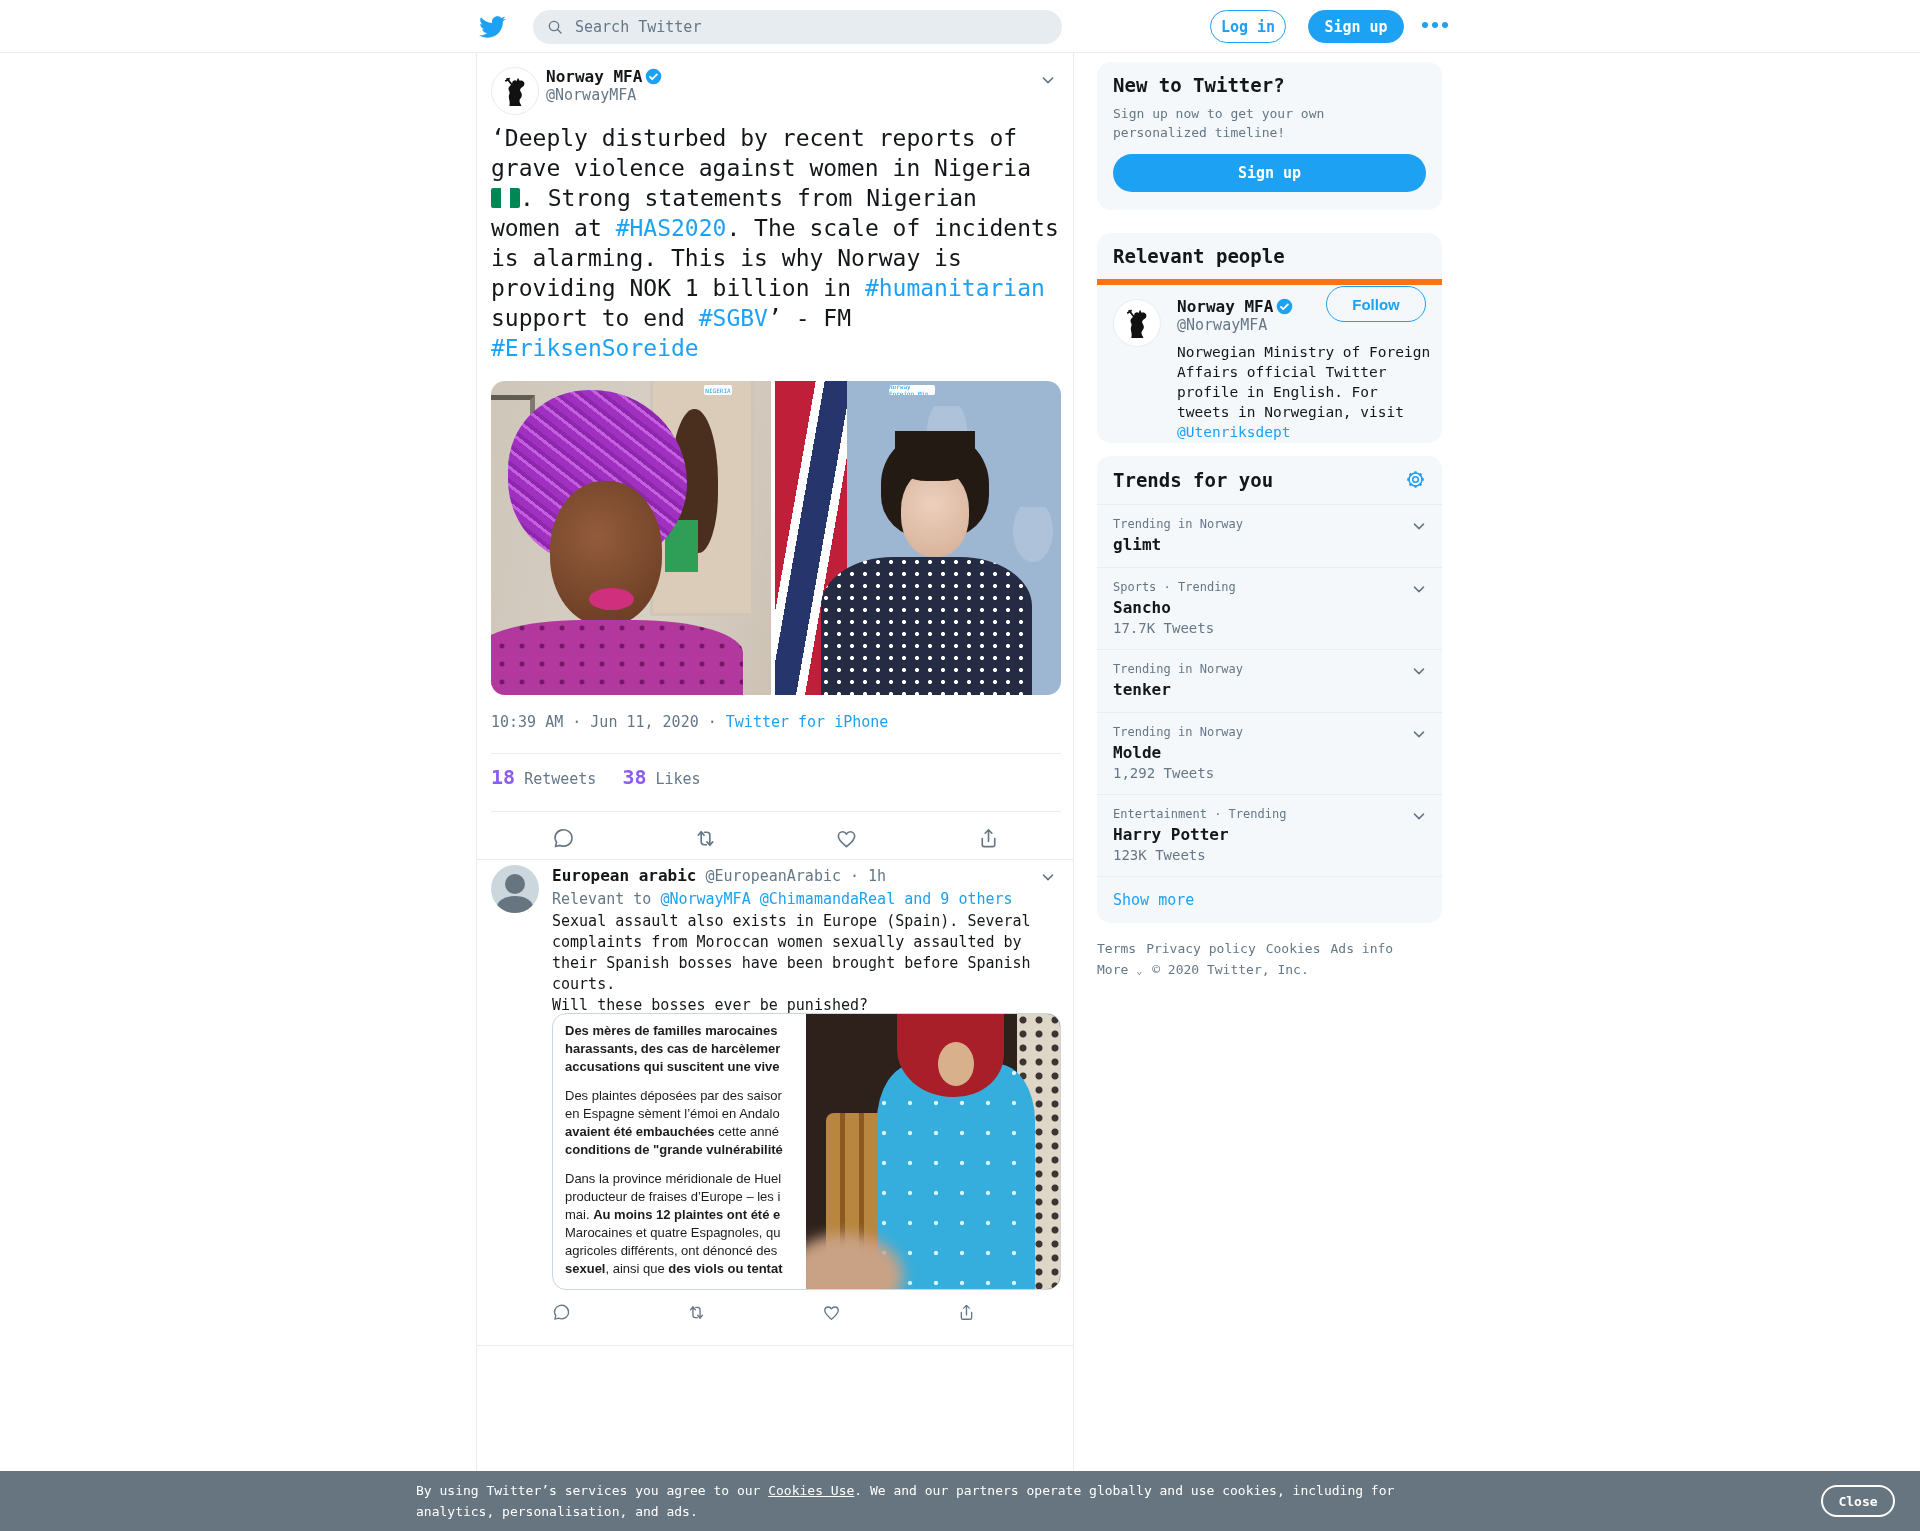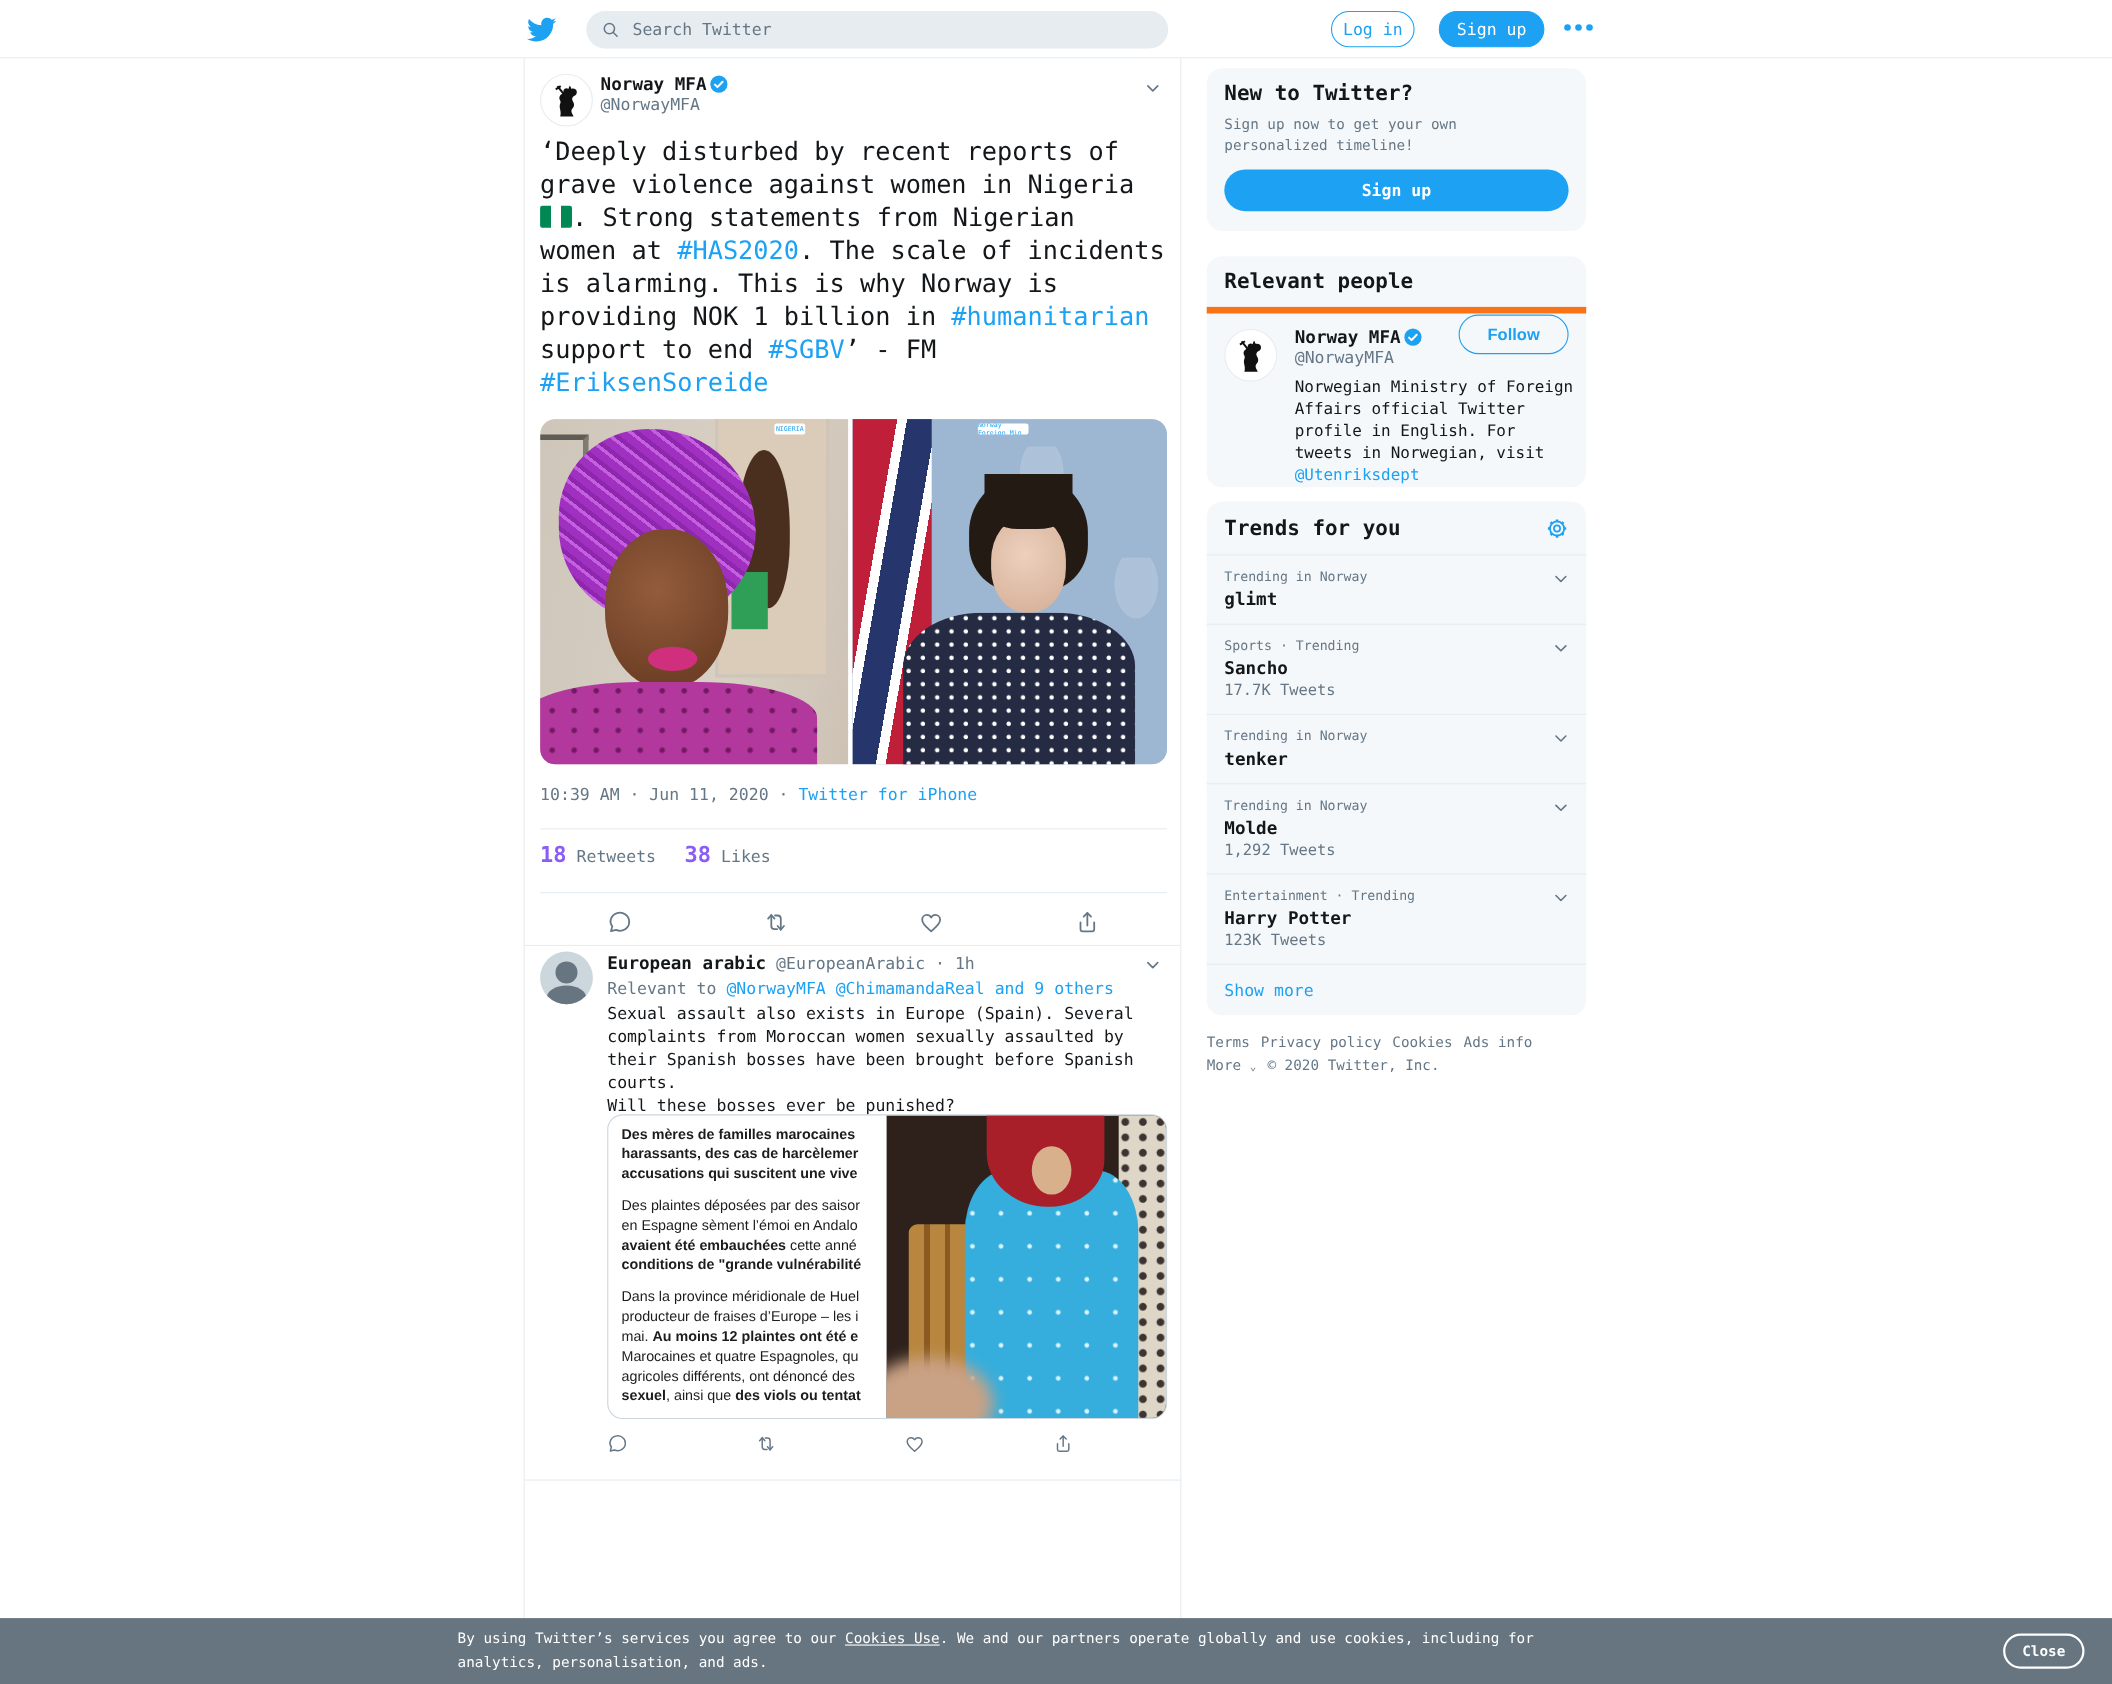--- a/index.html
+++ b/index.html
@@ -11,21 +11,21 @@
   .topbar { position:absolute; left:0; top:0; width:1920px; height:53px; background:#fff;
     border-bottom:1px solid #E6ECF0; z-index:5; }
   .bird { position:absolute; left:478px; top:13px; width:28px; height:28px; }
   .searchpill { position:absolute; left:533px; top:10px; width:529px; height:34px;
     background:#E6ECF0; border-radius:17px; display:flex; align-items:center; padding:0 14px; }
   .searchpill svg { width:16px; height:16px; margin-right:12px; flex:none; }
   .searchpill input { border:none; background:transparent; outline:none; width:100%;
     font-family:"DejaVu Sans Mono", monospace; font-size:15px; color:#14171A; }
   .searchpill input::placeholder { color:#657786; }
   .pill-btn { position:absolute; top:10px; height:33px; border-radius:17px; font-size:15px;
-    font-weight:normal; display:flex; align-items:center; justify-content:center; cursor:pointer; }
+    font-weight:bold; display:flex; align-items:center; justify-content:center; cursor:pointer; }
   .login { left:1210px; width:76px; border:1px solid #1DA1F2; color:#1DA1F2; background:#fff; }
   .signup { left:1308px; width:96px; background:#1DA1F2; color:#fff; border:1px solid #1DA1F2; }
   .moredots { position:absolute; left:1422px; top:22px; display:flex; gap:4px; cursor:pointer; }
   .moredots i { width:6px; height:6px; border-radius:50%; background:#1DA1F2; }
 
   
   .maincol { position:absolute; left:476px; top:53px; width:598px; height:1418px;
     border-left:1px solid #E6ECF0; border-right:1px solid #E6ECF0; background:#fff; }
   .avatar { position:absolute; width:48px; height:48px; border-radius:50%; overflow:hidden; }
   .avatar.norway { background:#fff; border:1px solid #E6ECF0; display:flex; align-items:center; justify-content:center; }
@@ -123,21 +123,21 @@
   .cp-head { padding:12px 16px; border-bottom:6px solid #f97316; }
   .cp-row { position:relative; padding:12px 16px 0 16px; }
   .cp-row .avatar { position:absolute; left:16px; top:14px; }
   .cp-names { margin-left:64px; }
   .follow-btn { position:absolute; right:16px; top:1px; width:100px; height:36px; border:1px solid #1DA1F2;
     border-radius:18px; color:#1DA1F2; font-weight:bold; font-size:15px; display:flex;
     align-items:center; justify-content:center; background:transparent; cursor:pointer; }
   .bio { margin:8px 0 0 64px; width:258px; font-size:14.5px; line-height:20px; color:#14171A; }
   .bio .lnk { color:#1DA1F2; cursor:pointer; }
   .card-trends { top:456px; }
-  .ct-head { padding:13px 16px; border-bottom:1px solid #E6ECF0; display:flex; justify-content:space-between; align-items:center; }
+  .ct-head { padding:13px 16px; border-bottom:1px solid #E6ECF0; display:flex; justify-content:space-between; }
   .gear { width:21px; height:21px; cursor:pointer; }
   .trend { position:relative; padding:10px 16px 11px 16px; border-bottom:1px solid #E6ECF0; cursor:pointer; }
   .trend .meta { font-size:12px; color:#657786; line-height:19px; }
   .trend .ttl { font-size:16px; font-weight:bold; color:#14171A; line-height:22px; }
   .trend .cnt { font-size:14px; color:#657786; line-height:19px; }
   .trend .chev { right:14px; top:12px; }
   .showmore { padding:14px 16px; font-size:15px; color:#1DA1F2; cursor:pointer; }
   .sb-footer { position:absolute; left:1097px; top:938px; width:345px; font-size:13px;
     line-height:21px; color:#657786; }
   .sb-footer span.l { margin-right:10px; cursor:pointer; }

